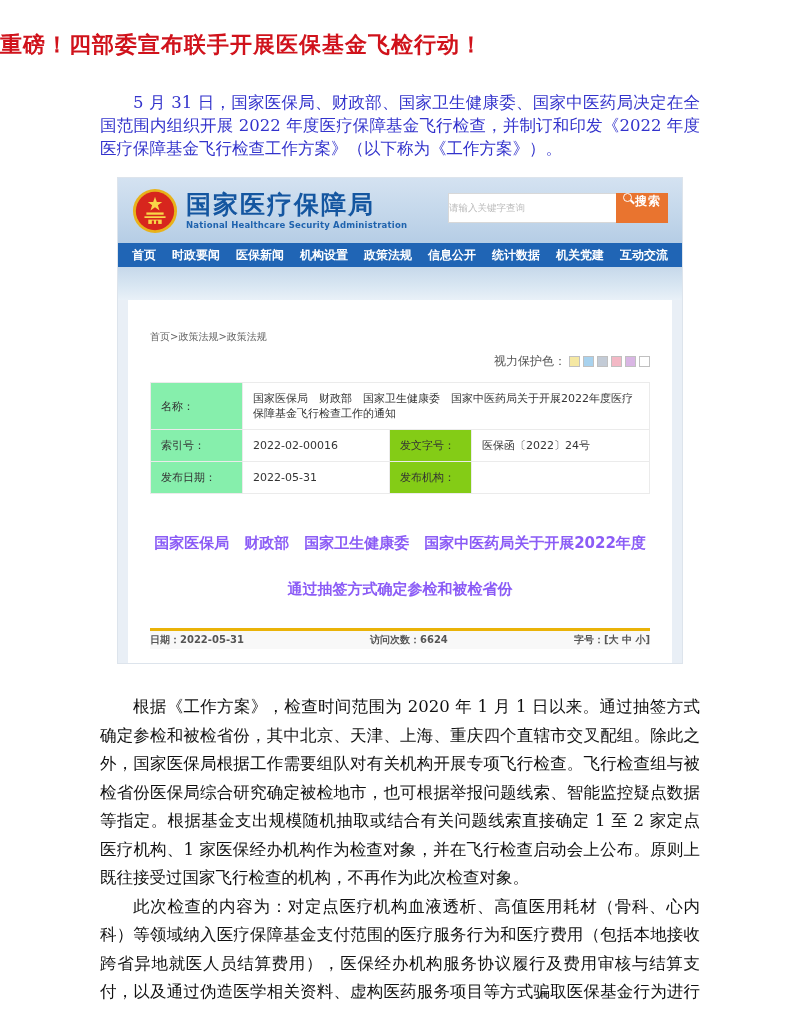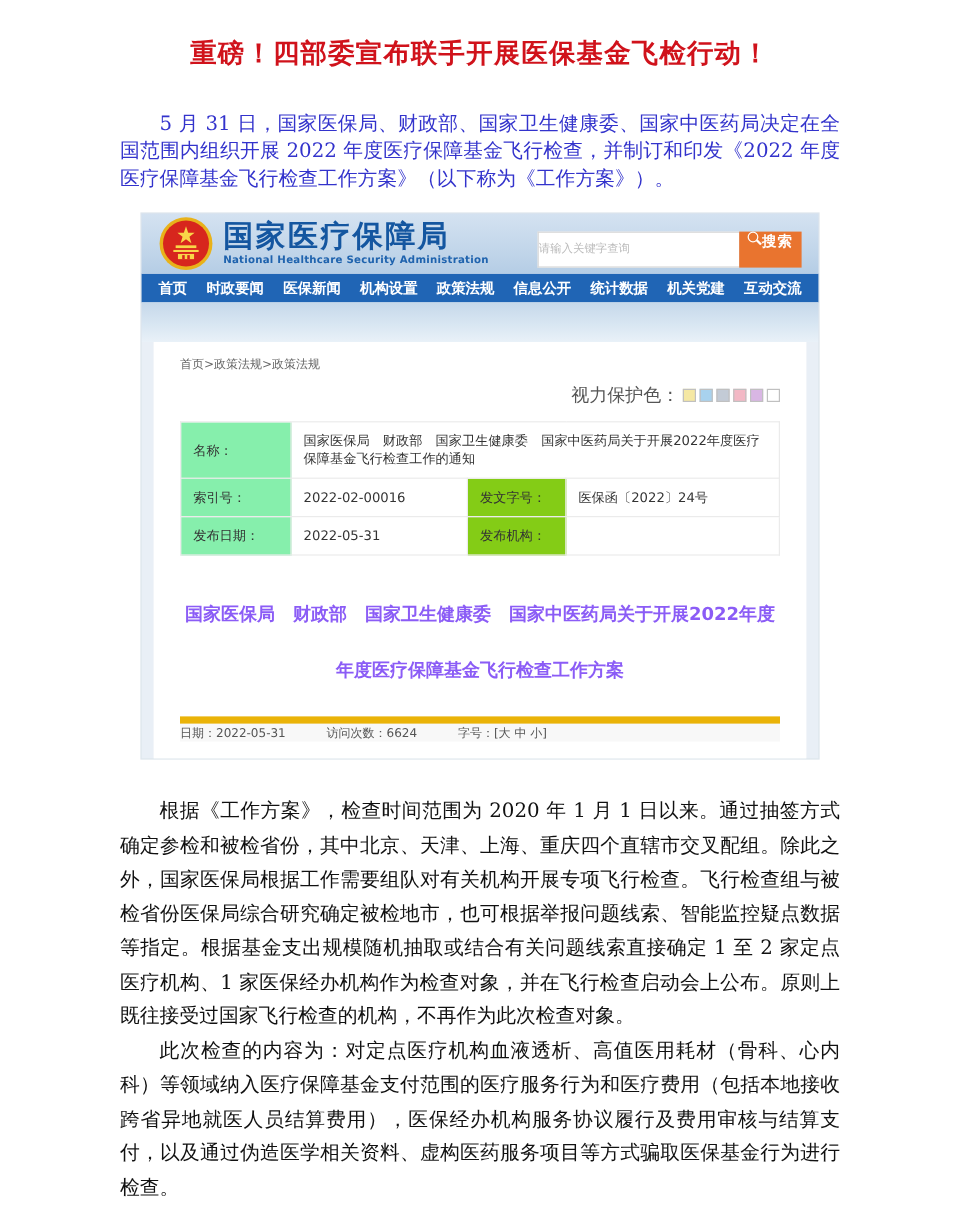--- a/index.html
+++ b/index.html
@@ -6,21 +6,21 @@
   html,body { background:#ffffff; }
   body {
     width:800px; height:1009px; overflow:hidden;
     font-family:"DejaVu Serif","Liberation Serif",serif;
     color:#1a1a1a;
   }
   .page { width:800px; height:1009px; overflow:hidden; background:#fff; }
 
   
   .article-title {
-    margin-top:30px; text-align:center;
+    margin-top:30px; text-align:left;
     font-size:22px; font-weight:bold; color:#d0121b;
     letter-spacing:1px;
   }
   .article-col { width:600px; margin:0 auto; }
   .intro {
     margin-top:31px; font-size:16.5px; line-height:23px;
     color:#3333cc; text-align:justify; text-indent:2em;
   }
   .body-par {
     font-size:16.5px; line-height:28.5px; text-align:justify;
@@ -28,21 +28,21 @@
   }
   .body-block { margin-top:30px; }
 
   
   .shot {
     width:564px; margin:18px auto 0 auto;
     font-family:"DejaVu Sans","Liberation Sans",sans-serif;
     box-shadow:0 0 0 1px #dde4ec;
   }
   .shot-header {
-    height:50px;
+    height:65px;
     background:linear-gradient(180deg,#d4e2f1 0%,#c2d6ea 60%,#b5cde5 100%);
     display:flex; align-items:center; padding:0 14px; position:relative;
   }
   .brand { display:flex; align-items:center; gap:8px; }
   .emblem { width:46px; height:46px; flex:0 0 auto; }
   .brand-text { display:flex; flex-direction:column; }
   .brand-title {
     font-size:25px; font-weight:bold; color:#1456a0; letter-spacing:2px;
     line-height:26px; white-space:nowrap;
   }
@@ -77,46 +77,46 @@
   }
   .nav-item {
     color:#ffffff; font-size:12px; font-weight:bold; white-space:nowrap;
     cursor:pointer;
   }
   .shot-banner {
     height:33px;
     background:linear-gradient(180deg,#c6d8ea 0%,#d8e6f2 55%,#e9f1f8 100%);
   }
   .shot-content-outer { background:#e9eff6; padding:0 10px; }
-  .shot-content { background:#fff; padding:9px 22px 14px 22px; }
+  .shot-content { background:#fff; padding:27px 22px 14px 22px; }
 
   .breadcrumb { font-size:10px; color:#666; margin-top:3px; cursor:pointer; }
   .eye-row {
     display:flex; justify-content:flex-end; align-items:center; gap:3px;
-    margin-top:9px; font-size:15px; color:#555;
+    margin-top:9px; font-size:12px; color:#555;
   }
   .swatch { width:11px; height:11px; border:1px solid #c0c0c0; cursor:pointer; }
 
   table.info {
     width:100%; border-collapse:collapse; margin-top:12px;
     font-size:11px; color:#333;
   }
   table.info td { border:1px solid #ebebeb; padding:8px 10px; }
   td.lab { background:#86efac; width:92px; white-space:nowrap; color:#333; }
   td.lab2 { background:#84cc16; width:82px; white-space:nowrap; color:#333; }
   td.val2 { width:178px; }
 
   .notice-title {
     margin-top:26px; text-align:center; color:#8b5cf6; font-weight:bold;
     font-size:15px; line-height:46px;
   }
   .notice-meta {
-    margin-top:16px; background:#f8f8f8; border-top:6px solid #eab308;
-    height:21px; display:flex; align-items:center; justify-content:flex-start;
-    gap:34px; font-size:10px; color:#555;
+    margin-top:16px; background:#f8f8f8; border-top:3px solid #eab308;
+    height:21px; display:flex; align-items:center; justify-content:space-between;
+    gap:34px; font-size:10px; color:#555;font-weight:bold;
   }
   .notice-meta .fs { cursor:pointer; }
 </style>
 </head>
 <body>
 
 <div class="page">
 
   <h1 class="article-title">重磅！四部委宣布联手开展医保基金飞检行动！</h1>
 
@@ -197,21 +197,21 @@
               <td class="lab">发布日期：</td>
               <td>2022-05-31</td>
               <td class="lab2">发布机构：</td>
               <td class="val2"></td>
             </tr>
           </tbody>
             </table>
 
           <div class="notice-title">
             <div>国家医保局　财政部　国家卫生健康委　国家中医药局关于开展2022年度</div>
-            <div>年度医疗保障基金飞行检查工作方案</div>
+            <div>通过抽签方式确定参检和被检省份</div>
           </div>
 
           <div class="notice-meta">
             <span>日期：2022-05-31</span>
             <span>访问次数：6624</span>
             <span class="fs">字号：[大 中 小]</span>
           </div>
 
         </div>
       </div>

